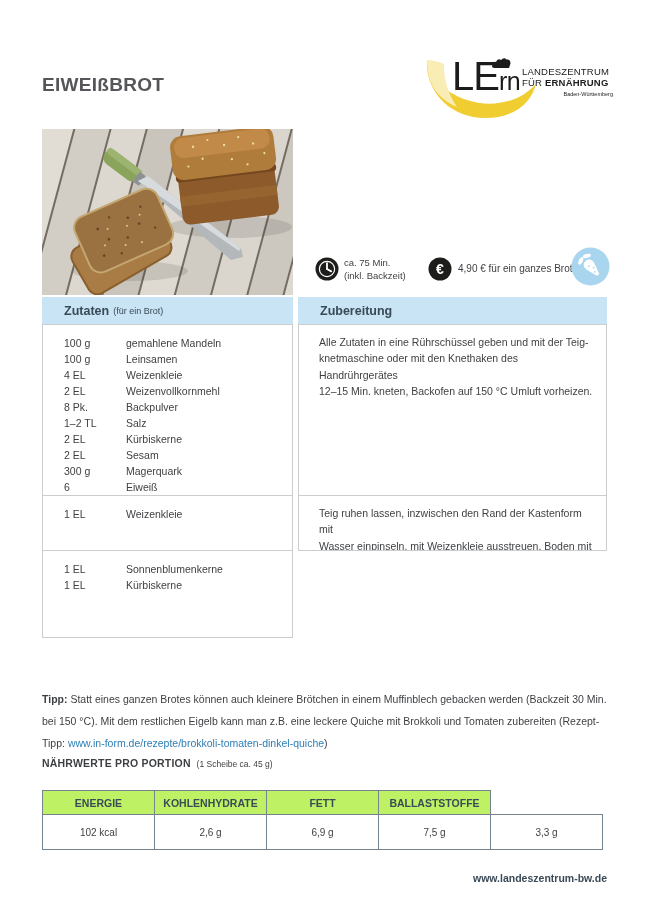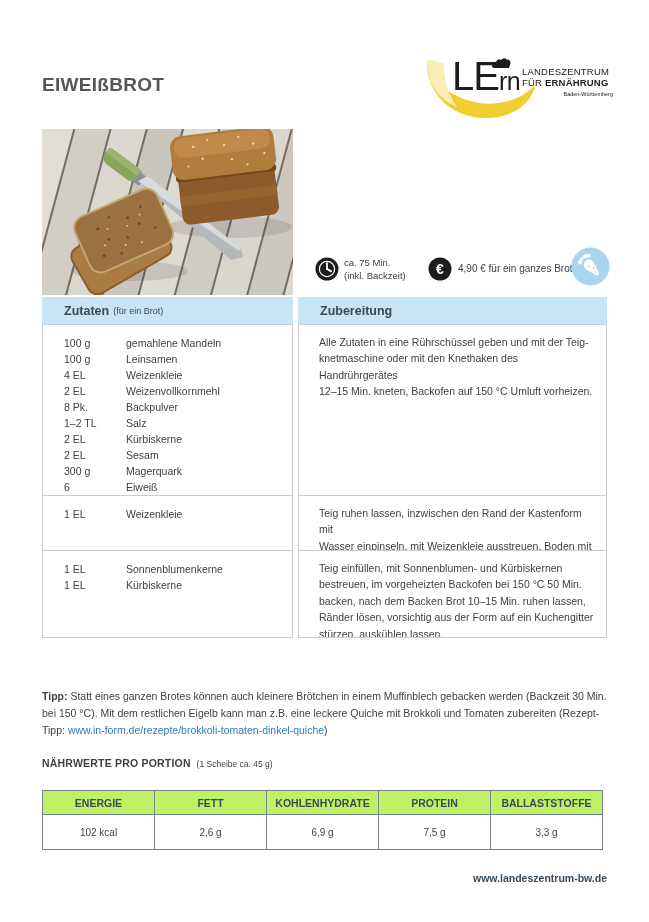--- a/index.html
+++ b/index.html
@@ -42,21 +42,21 @@
   .r3 { height:88px; }
   .ing-list { padding:10px 0 0 21px; }
   .ing-line { display:flex; font-size:10.5px; line-height:16px; color:#3d3f42; }
   .ing-line .amt { width:62px; flex:none; }
   .prep { font-size:10.5px; line-height:16.4px; color:#3d3f42; padding:9px 12px 4px 20px; white-space:pre-line; }
 
   
   .legend-row { position:absolute; left:42px; top:651px; width:565px; display:flex; justify-content:space-between; font-size:8.5px; color:#3d3f42; }
 
   
-  .tip { position:absolute; left:42px; top:688px; width:567px; font-size:10.5px; line-height:17px; color:#3d3f42; }
+  .tip { position:absolute; left:42px; top:688px; width:567px; font-size:10.5px; line-height:22px; color:#3d3f42; }
   .tip b { font-weight:bold; }
   .tip a { color:#2d7eb5; text-decoration:none; }
 
   
   .nutri-heading { position:absolute; left:42px; top:757px; font-size:10.5px; color:#3d3f42; }
   .nutri-heading b { font-weight:bold; letter-spacing:.2px; }
   .nutri-heading span.note { font-size:8.5px; margin-left:3px; }
   .nutri-table { position:absolute; left:42px; top:790px; width:565px; }
   .nutri-row { display:flex; }
   .nutri-cell { width:20%; border:1px solid #75838e; margin-left:-1px; display:flex; align-items:center; justify-content:center; }
@@ -264,41 +264,35 @@
     <div class="col-right">
       <div class="cell head">
         <span class="head-main">Zubereitung</span>
       </div>
       <div class="cell r1 prep">Alle Zutaten in eine Rührschüssel geben und mit der Teig-
 knetmaschine oder mit den Knethaken des Handrührgerätes
 12–15 Min. kneten, Backofen auf 150 °C Umluft vorheizen.</div>
       <div class="cell r2 prep">Teig ruhen lassen, inzwischen den Rand der Kastenform mit
 Wasser einpinseln, mit Weizenkleie ausstreuen, Boden mit
 Backpapier auslegen.</div>
-      <div class="cell r3 prep">Teig einfüllen, mit Sonnenblumen- und Kürbiskernen
-bestreuen, im vorgeheizten Backofen bei 150 °C 50 Min.
-backen, nach dem Backen Brot 10–15 Min. ruhen lassen,
-Ränder lösen, vorsichtig aus der Form auf ein Kuchengitter
-stürzen, auskühlen lassen.</div>
     </div>
   </div>
 
 
   <div class="tip"><b>Tipp:</b><span> Statt eines ganzen Brotes können auch kleinere Brötchen in einem Muffinblech gebacken werden (Backzeit 30 Min. bei 150 °C). Mit dem restlichen Eigelb kann man z.B. eine leckere Quiche mit Brokkoli und Tomaten zubereiten (Rezept-Tipp: </span><a href="#">www.in-form.de/rezepte/brokkoli-tomaten-dinkel-quiche</a><span>)</span></div>
 
   <div class="nutri-heading">
     <b>NÄHRWERTE PRO PORTION</b>
     <span class="note">(1 Scheibe ca. 45 g)</span>
   </div>
   <div class="nutri-table">
     <div class="nutri-row nutri-head">
       <div class="nutri-cell">ENERGIE</div>
+      <div class="nutri-cell">KOHLENHYDRATE</div>
       <div class="nutri-cell">FETT</div>
-      <div class="nutri-cell">KOHLENHYDRATE</div>
-      <div class="nutri-cell">PROTEIN</div>
       <div class="nutri-cell">BALLASTSTOFFE</div>
     </div>
     <div class="nutri-row nutri-vals">
       <div class="nutri-cell">102 kcal</div>
       <div class="nutri-cell">2,6 g</div>
       <div class="nutri-cell">6,9 g</div>
       <div class="nutri-cell">7,5 g</div>
       <div class="nutri-cell">3,3 g</div>
     </div>
   </div>

